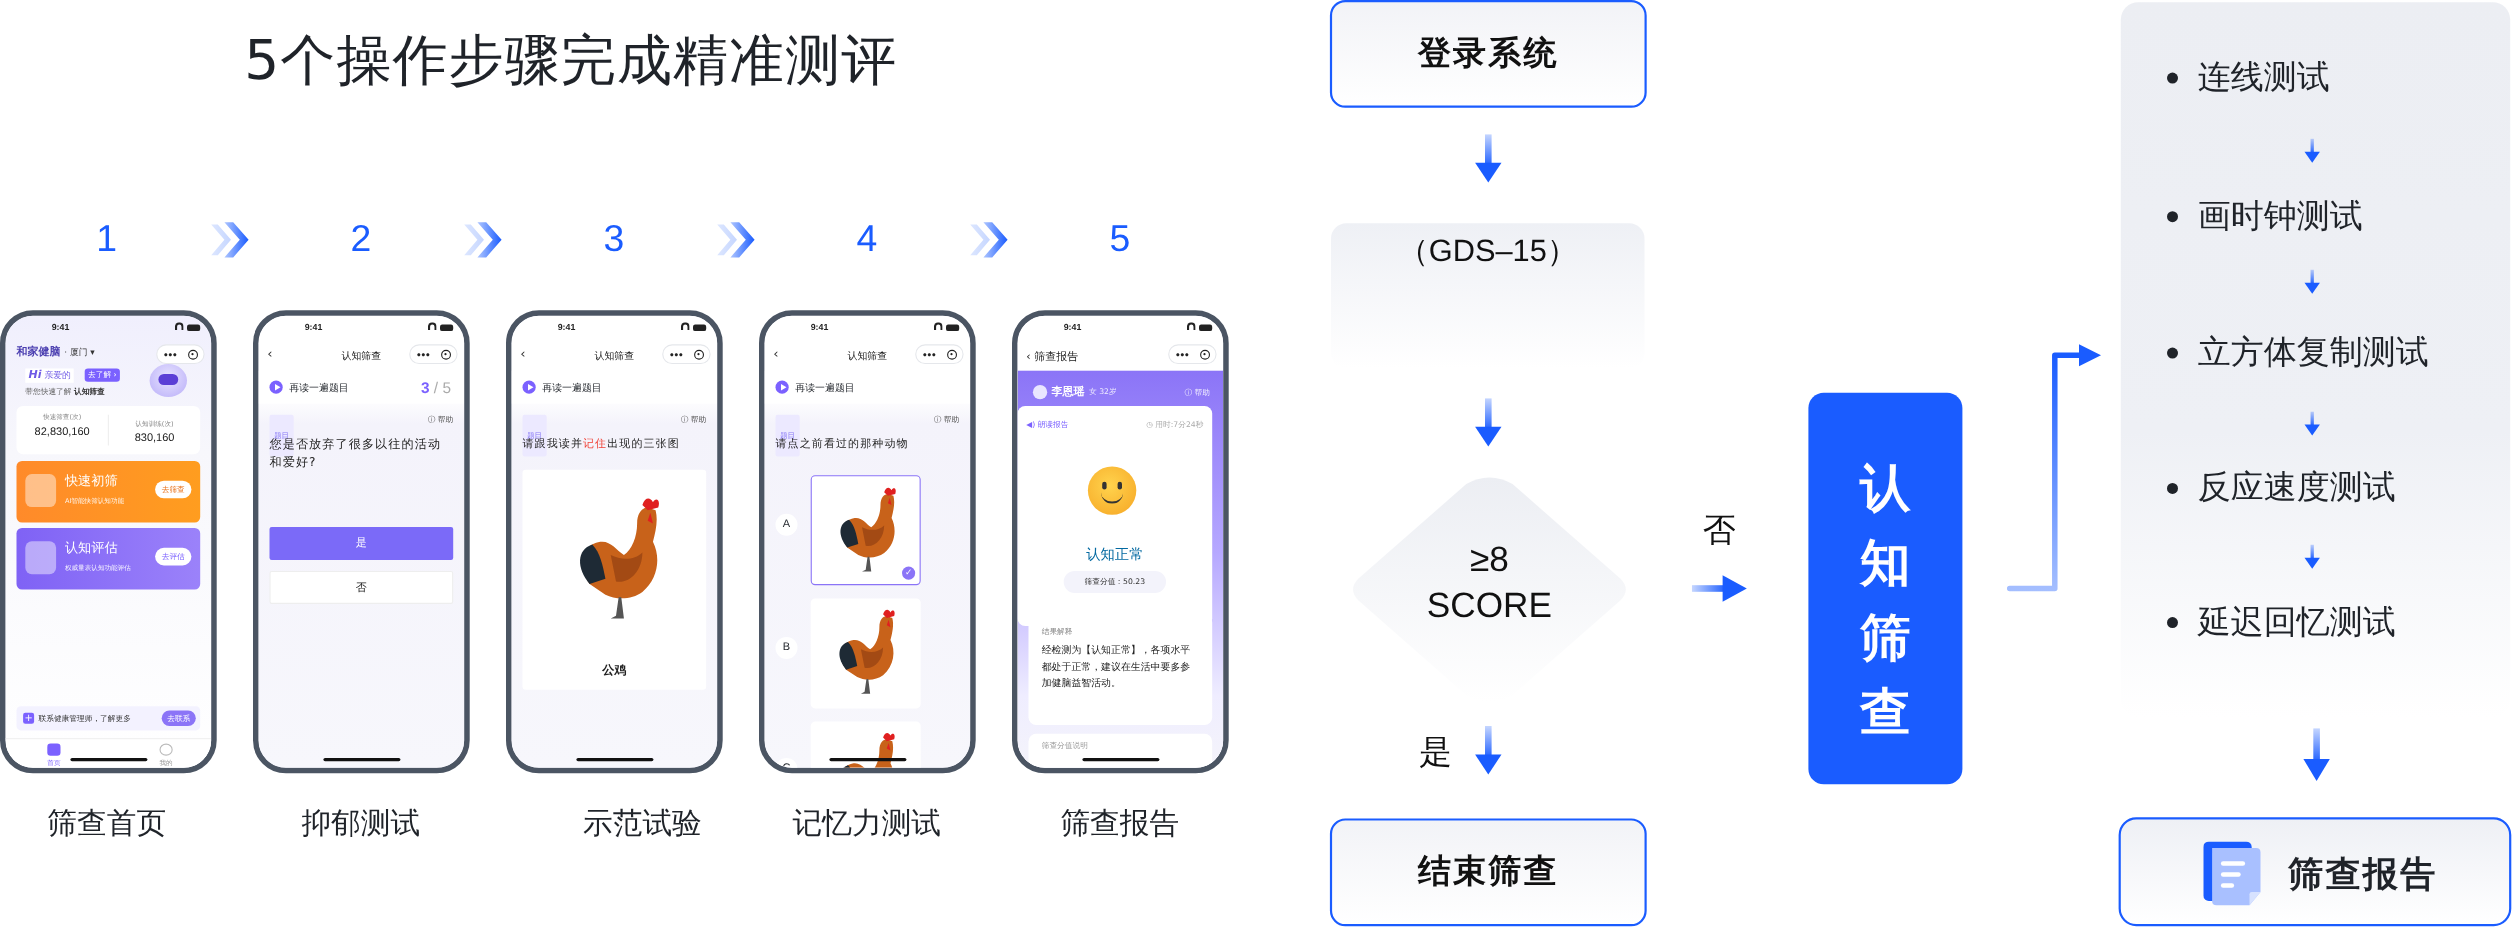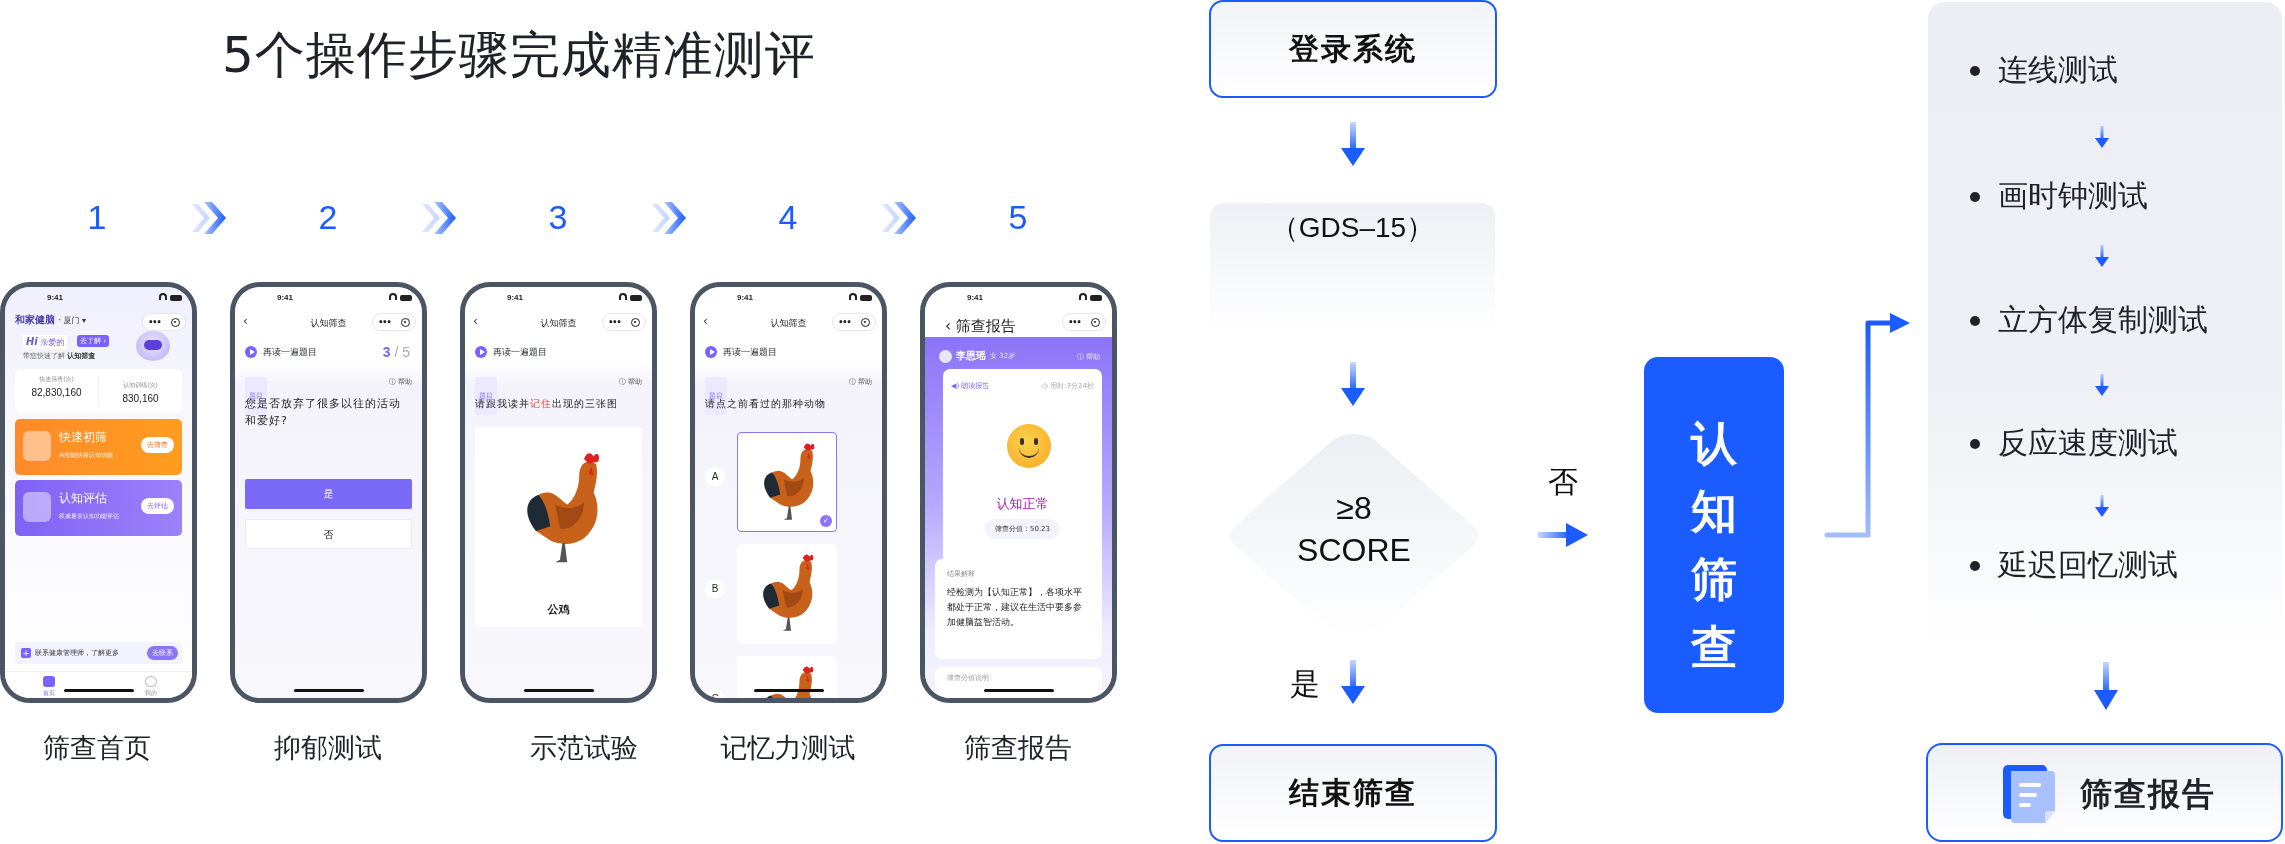--- a/index.html
+++ b/index.html
@@ -70,27 +70,27 @@
   .optl{position:absolute;left:10px;width:20px;height:20px;border-radius:50%;background:#fff;font-size:10px;text-align:center;line-height:20px;font-family:"Liberation Sans",sans-serif;}
   .check{position:absolute;right:4px;bottom:4px;width:12px;height:12px;border-radius:50%;background:#8b74f7;color:#fff;font-size:8px;text-align:center;line-height:12px;}
   
   .rooster{position:absolute;}
   
   .p5-head{position:absolute;left:0;right:0;top:50px;height:370px;background:linear-gradient(#8b74f7 0%,#b6a8ff 45%,#efedff 80%,#f5f5fa 100%);}
   .p5-user{position:absolute;left:14px;top:62px;font-size:10px;color:#fff;display:flex;align-items:center;gap:4px;}
   .p5-user .av{width:13px;height:13px;border-radius:50%;background:#e9e6ff;}
   .p5-user span{font-size:7px;opacity:.85;}
   .p5-help{position:absolute;right:12px;top:65px;font-size:7px;color:#fff;opacity:.85;}
-  .p5-card{position:absolute;left:18px;right:10px;top:82px;height:200px;background:#fff;border-radius:7px;}
+  .p5-card{position:absolute;left:0;right:10px;top:82px;height:200px;background:#fff;border-radius:7px;}
   .p5-card .rd{position:absolute;left:8px;top:12px;font-size:7px;color:#7b61ff;}
   .p5-card .tm{position:absolute;right:8px;top:12px;font-size:7px;color:#aaa;}
   .smile{position:absolute;left:64px;top:55px;width:44px;height:44px;border-radius:50%;background:radial-gradient(circle at 45% 40%,#ffd34d,#f6a523);}
   .smile::before{content:"";position:absolute;left:13px;top:14px;width:4px;height:7px;background:#333;border-radius:2px;box-shadow:14px 0 0 #333;}
   .smile::after{content:"";position:absolute;left:12px;top:22px;width:20px;height:10px;border-bottom:2px solid #333;border-radius:0 0 12px 12px;}
-  .p5-card .res{position:absolute;left:0;right:0;top:126px;text-align:center;font-size:13px;color:#a21caf;font-family:Liberation Serif, serif;}
+  .p5-card .res{position:absolute;left:0;right:0;top:126px;text-align:center;font-size:13px;color:#0369a1;font-family:Liberation Serif, serif;}
   .p5-card .sc{position:absolute;left:42px;right:42px;top:150px;height:20px;background:#f3f3fb;border-radius:10px;font-size:7px;text-align:center;line-height:20px;color:#333;}
   .p5-exp{position:absolute;left:10px;right:10px;top:272px;height:100px;background:#fff;border-radius:7px;}
   .p5-exp .h{position:absolute;left:12px;top:10px;font-size:7px;color:#888;}
   .p5-exp .b{position:absolute;left:12px;right:12px;top:26px;font-size:9px;line-height:15px;color:#222;}
   .p5-exp2{position:absolute;left:10px;right:10px;top:380px;height:40px;background:#fff;border-radius:7px;}
   .p5-exp2 .h{position:absolute;left:12px;top:6px;font-size:7px;color:#999;}
   
   .fbox{position:absolute;left:1209px;width:288px;height:98px;border:2px solid #1a5cff;border-radius:14px;background:linear-gradient(#f2f3f7,#ffffff);font-size:30px;font-weight:bold;color:#111;text-align:center;line-height:94px;letter-spacing:2px;}
   .gbox{position:absolute;left:1210px;top:203px;width:285px;height:132px;border-radius:14px;background:linear-gradient(#eef0f5 0%,#ffffff 100%);text-align:center;color:#111;}
   .gbox .l1{font-size:30px;font-weight:bold;margin-top:22px;letter-spacing:2px;}
@@ -330,21 +330,21 @@
 </div>
 
 <div class="abs phone" style="left:920px">
   <div class="inner" style="background:#fff">
     <div class="sb">
         <span class="time">9:41</span>
         <span class="wifi"></span>
         <span class="batt"></span>
       </div>
     <div class="navbar">
-      <div style="position:absolute;left:20px;top:8px;font-size:15px;color:#222"><span>‹</span> <span>筛查报告</span></div>
+      <div style="position:absolute;left:8px;top:8px;font-size:10px;color:#222"><span>‹</span> <span>筛查报告</span></div>
       <div class="capsule">
           <span class="dot3">•••</span>
           <span class="rec"></span>
         </div>
     </div>
     <div class="p5-head"></div>
     <div class="p5-user">
         <div class="av"></div>
         <b>李恩瑶</b>
         <span>女 32岁</span>

